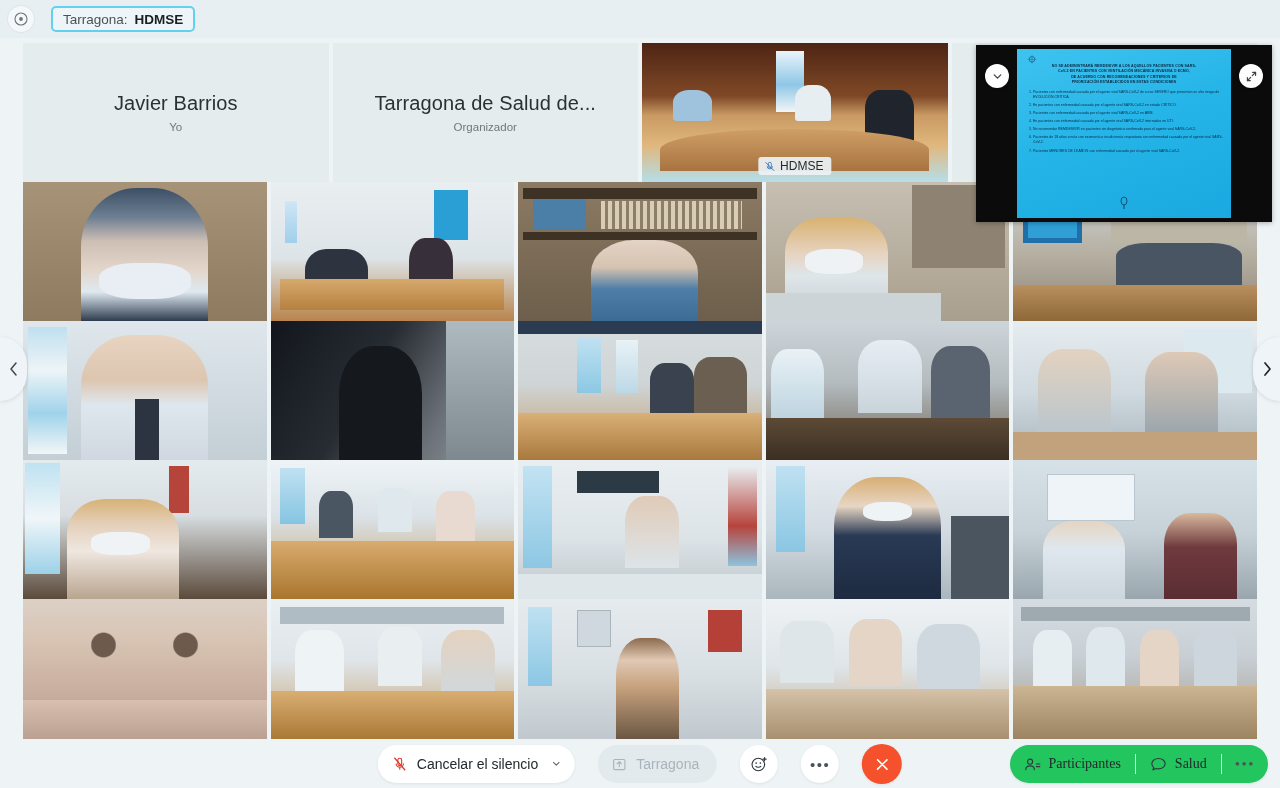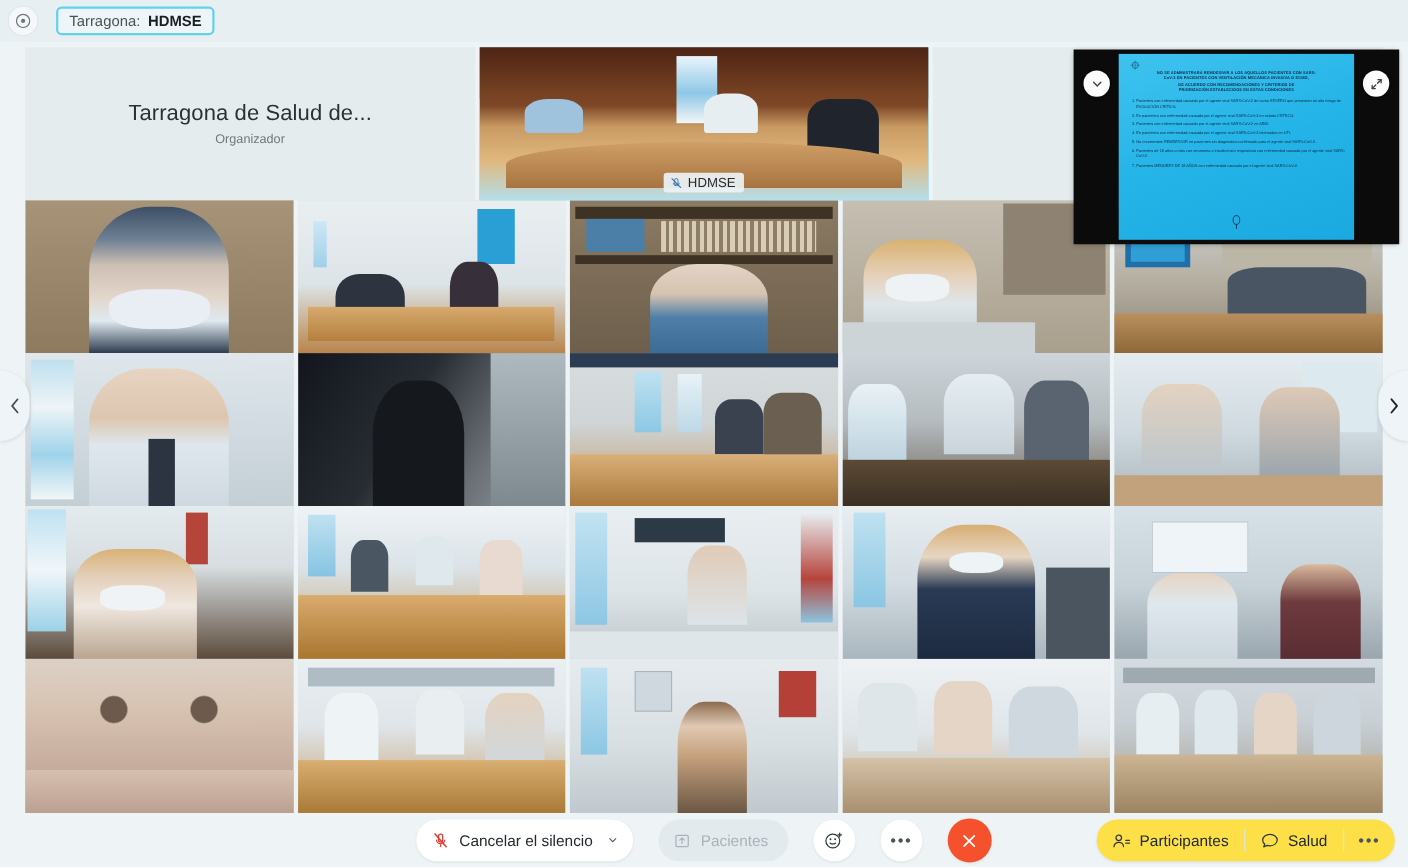--- a/index.html
+++ b/index.html
@@ -151,22 +151,22 @@
   }
   .pill .caret { padding: 0 7px 0 4px; color:#5a6368; }
   .pill.disabled { background: #e3eaee; color: #a9b4ba; box-shadow:none; }
   .circ {
     width: 38px; height: 38px; border-radius: 50%; background: #ffffff;
     display:flex; align-items:center; justify-content:center;
     box-shadow: 0 1px 3px rgba(0,0,0,.07);
   }
   .circ.leave { background: #f4512c; width: 40px; height: 40px; }
   .rgrp {
-    height: 38px; border-radius: 19px; background: #fde047;
-    display:flex; align-items:center; box-shadow: 0 1px 3px rgba(0,0,0,.07);
+    height: 38px; border-radius: 19px; background: #22c55e;
+    display:flex; align-items:center; box-shadow: 0 1px 3px rgba(0,0,0,.07); font-family: Liberation Serif, serif;
   }
   .rgrp .ritem {
     display:flex; align-items:center; gap:8px; padding: 0 14px;
     font-size: 14px; color:#23292d; height: 100%;
   }
   .rgrp .divider { width:1px; height:20px; background:#dfe6ea; }
   .dots { letter-spacing: 1.5px; font-size: 15px; color:#4c5459; line-height:1; }
 </style>
 </head>
 <body>
@@ -182,20 +182,24 @@
     </div>
     <div class="speaking-pill">
       <span class="sp-label">Tarragona:</span>
       <span class="sp-name">HDMSE</span>
     </div>
   </div>
 
   <div id="grid">
 
     <div class="vrow r0">
+      <div class="tile named">
+        <div class="nm-title">Javier Barrios</div>
+        <div class="nm-sub">Yo</div>
+      </div>
       <div class="tile named">
         <div class="nm-title">Tarragona de Salud de...</div>
         <div class="nm-sub">Organizador</div>
       </div>
       <div class="tile active">
         <div class="sc">
           <div class="band" style="inset:0;background:linear-gradient(180deg,#6b3a20 0%,#7d4626 38%,#c99a63 52%,#e0b87e 74%,#b5deea 100%)"></div>
           <div class="band" style="left:0;top:0;width:100%;height:34%;background:linear-gradient(180deg,#4e2414,#7a4524)"></div>
           <div class="band" style="left:44%;top:6%;width:9%;height:44%;background:linear-gradient(180deg,#eaf4fb,#8fc7e6 55%,#f2f6f8)"></div>
           <div class="band" style="left:10%;top:34%;width:13%;height:22%;background:#9fc3dc;border-radius:40% 40% 10% 10%"></div>
@@ -483,21 +487,21 @@
           </svg>
         </span>
       </div>
 
 
       <div class="pill disabled" style="padding:0 18px 0 14px">
         <svg width="15" height="15" viewBox="0 0 16 16">
           <rect x="2" y="2.6" width="12" height="10.8" rx="1.2" fill="none" stroke="#a9b4ba" stroke-width="1.2"></rect>
           <path d="M8 10.4V5.2M5.8 7.2L8 5l2.2 2.2" fill="none" stroke="#a9b4ba" stroke-width="1.2" stroke-linecap="round" stroke-linejoin="round"></path>
         </svg>
-        <span>Pacientes</span>
+        <span>Tarragona</span>
       </div>
 
       <div class="circ">
         <svg width="19" height="19" viewBox="0 0 20 20">
           <circle cx="9" cy="10" r="6.6" fill="none" stroke="#31383d" stroke-width="1.2"></circle>
           <circle cx="6.8" cy="8.4" r=".9" fill="#31383d"></circle>
           <circle cx="11.2" cy="8.4" r=".9" fill="#31383d"></circle>
           <path d="M6.4 12c.9 1.2 4.3 1.2 5.2 0" fill="none" stroke="#31383d" stroke-width="1.2" stroke-linecap="round"></path>
           <path d="M15.6 2.6v3.4M13.9 4.3h3.4" stroke="#31383d" stroke-width="1.2" stroke-linecap="round"></path>
         </svg>

